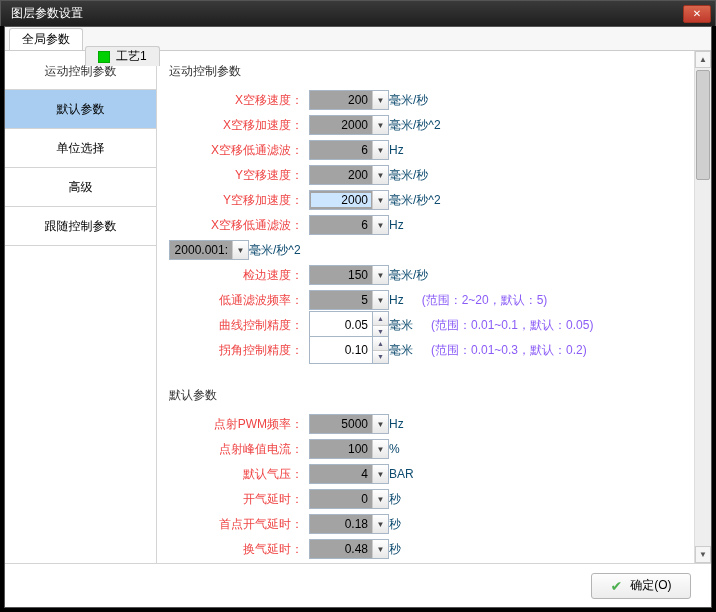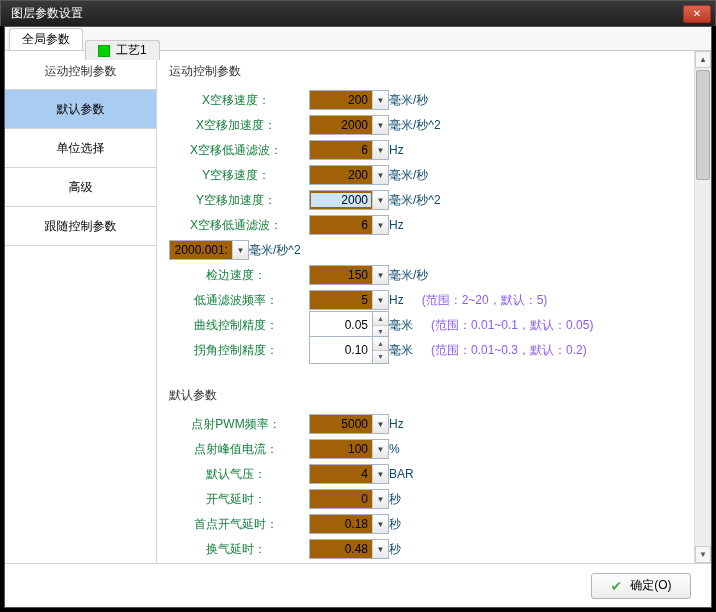--- a/index.html
+++ b/index.html
@@ -4,38 +4,38 @@
 <style>
   * { box-sizing: border-box; }
   body { margin: 0; font-family: "Microsoft YaHei", "SimSun", sans-serif; font-size: 12px; background: #000; user-select: none; }
   .window { width: 716px; height: 612px; background: #000; position: relative; }
   .titlebar { height: 26px; background: linear-gradient(#3a3a3a, #1e1e1e); display: flex; align-items: center; padding: 0 4px; color: #fff; border: 1px solid #555; border-bottom: none; }
   .titlebar-title { margin-left: 6px; font-size: 12px; flex: 1; }
   .titlebar-close { width: 28px; height: 18px; background: linear-gradient(#d9654c, #c0392b); border: 1px solid #9c3321; border-radius: 2px; display:flex; align-items:center; justify-content:center; color:#fff; font-size:10px; cursor:pointer; }
   .client { position:absolute; top:26px; left:4px; right:4px; bottom:4px; background:#fff; border:1px solid #555; display:flex; flex-direction:column; }
   .tabs { height:24px; display:flex; align-items:flex-end; border-bottom:1px solid #ccc; padding-left:4px; background:#f7f7f7; }
   .tab { height:22px; padding:0 12px; display:flex; align-items:center; border:1px solid #ccc; border-bottom:none; margin-right:2px; background:#fff; border-top-left-radius:3px; border-top-right-radius:3px; cursor:pointer; position:relative; }
-  .tab.inactive { background:#eee; top:10px; height:20px;margin-top:39px; }
+  .tab.inactive { background:#eee; top:16px; height:20px;margin-top:39px; }
   .swatch { width:12px; height:12px; background:#00d000; border:1px solid #0a0; margin-right:6px; }
   .body { flex:1; display:flex; overflow:hidden; }
   .sidebar { width:152px; border-right:1px solid #d4d4d4; background:#fff; padding-top:4px; }
   .side-title { text-align:center; padding:8px 0 10px; color:#333; }
   .side-btn { height:40px; display:flex; align-items:center; justify-content:center; border-top:1px solid #d4d4d4; border-bottom:1px solid #d4d4d4; margin-top:-1px; cursor:pointer; }
   .side-btn.selected { background:#a8cdf0; }
   .mainwrap { flex:1; display:flex; }
   .main { flex:1; overflow:hidden; padding:8px 12px 0 12px; position:relative; }
   .scrollbar { width:17px; background:#f0f0f0; border-left:1px solid #ddd; display:flex; flex-direction:column; }
   .sb-btn { height:17px; background:#f5f5f5; border:1px solid #ccc; display:flex; align-items:center; justify-content:center; font-size:8px; color:#555; cursor:pointer; }
   .sb-track { flex:1; position:relative; background:#eee; }
   .sb-thumb { position:absolute; left:1px; right:1px; top:2px; height:110px; background:#cfcfcf; border:1px solid #aaa; border-radius:2px; cursor:pointer; }
   .section-label { color:#333; margin:4px 0 8px 0; }
   .row { display:flex; align-items:center; height:24px; margin-bottom:1px; }
-  .row-label { width:140px; text-align:center; padding-right:6px; color:#15803d; }
+  .row-label { width:140px; text-align:right; padding-right:6px; color:#ef4444; }
   .row-input { width:64px; height:28px; border:1px solid #a7b7c7; background:#fff; display:flex; align-items:center; justify-content:flex-end; padding-right:4px; font-size:12px; }
-  .combo { width:80px; height:20px; border:1px solid #a7b7c7; background:#a16207; display:flex; align-items:center; }
+  .combo { width:80px; height:20px; border:1px solid #a7b7c7; background:#a3a3a3; display:flex; align-items:center; }
   .combo .val { flex:1; text-align:right; padding-right:4px; }
   .combo .dd { width:16px; height:18px; border-left:1px solid #ccc; background:linear-gradient(#fff,#e8e8e8); display:flex; align-items:center; justify-content:center; font-size:8px; color:#444; cursor:pointer; }
   .combo.highlight .val { background:#cde6ff; margin:1px; padding-right:3px; }
   .spinner { display:flex; }
   .spin-btns { width:16px; display:flex; flex-direction:column; border:1px solid #a7b7c7; border-left:none; }
   .spin-btns div { flex:1; background:linear-gradient(#fff,#e8e8e8); display:flex; align-items:center; justify-content:center; font-size:7px; color:#557; cursor:pointer; }
   .spin-btns div:first-child { border-bottom:1px solid #ccc; }
   .unit { color:#0c4a6e; }
   .hint { margin-left:18px; color:#8b5cf6; }
   .spacer { height:20px; }

